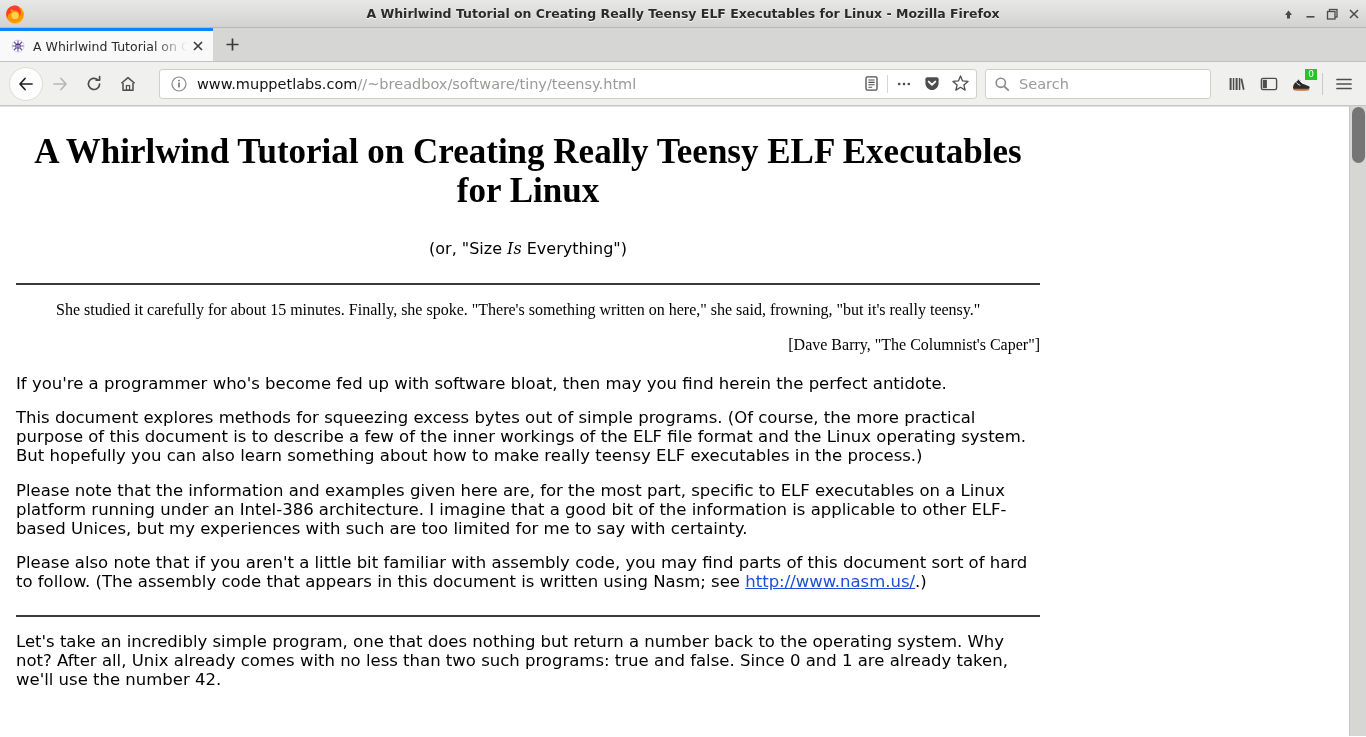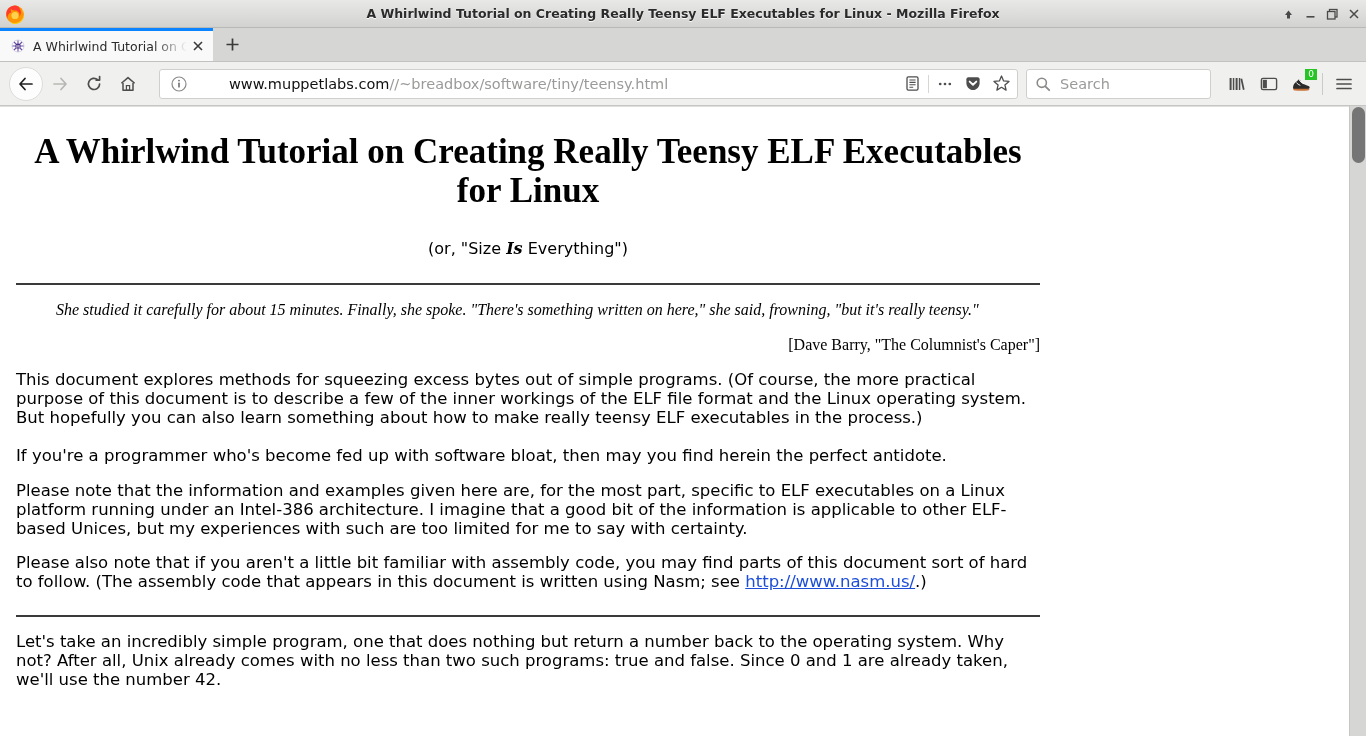--- a/index.html
+++ b/index.html
@@ -119,33 +119,33 @@
     border-radius: 3px;
     display: flex; align-items: center;
     padding: 0 2px 0 10px;
     min-width: 0;
   }
   .url-info-icon { width: 18px; height: 18px; flex:0 0 auto; color:#6f6f6f; margin-right: 9px; }
   .url-text {
     flex: 1 1 auto; min-width: 0;
     font-size: 14.5px; color: #9a9a98;
     font-family: "DejaVu Sans", sans-serif;
-    white-space: nowrap; overflow: hidden; margin-left: 32px;
+    white-space: nowrap; overflow: hidden;
   }
   .url-text .host { color: #111; }
   .url-icons { display: flex; align-items: center; flex: 0 0 auto; }
   .url-icon {
     width: 28px; height: 28px;
     display:flex; align-items:center; justify-content:center;
     color: #4d4d4d;
   }
   .url-sep { width:1px; height:18px; background:#d6d6d4; margin:0 2px; }
 
   .searchbar {
-    width: 185px; height: 30px; flex: 0 0 auto;
+    width: 226px; height: 30px; flex: 0 0 auto;
     background: #fff;
     border: 1px solid #cfcfcd;
     border-radius: 3px;
     display: flex; align-items: center;
     padding: 0 8px;
   }
   .search-icon { width:16px; height:16px; color:#8a8a88; flex:0 0 auto; margin-right: 9px;}
   .search-ph { font-size: 14.5px; color: #9a9a98; font-family: "DejaVu Sans", sans-serif;}
 
   .right-icons { display:flex; align-items:center; flex:0 0 auto; margin-left: 10px; }
@@ -193,33 +193,32 @@
     text-align: center;
     margin: 18px 0 0 0;
     letter-spacing: 0px;
   }
   p.subtitle {
     font-family: "DejaVu Sans", sans-serif;
     font-size: 16px;
     text-align: center;
     margin: 30px 0 0 0;
   }
-  p.subtitle i { font-family: "DejaVu Serif", serif; font-style: italic; font-weight: bold; }
+  p.subtitle i { font-family: "DejaVu Serif", serif; font-style: italic; }
   hr.rule {
     border: none;
     border-top: 2px solid #3a3a3a;
     margin: 24px 0 0 0;
     height: 0;
   }
   .quote {
     font-family: "Liberation Serif", serif;
     font-size: 16px;
     margin: 16px 0 17px 0;
     padding: 0 0 0 40px;
-    font-style: italic;
   }
   .quote-attrib {
     font-family: "Liberation Serif", serif;
     font-size: 16px;
     text-align: right;
     margin: 16px 0 0 0;
   }
   p.body {
     margin: 15px 0 0 0;
     font-size: 16.5px;
@@ -429,22 +428,22 @@
 
         <h1 class="doc-title">A Whirlwind Tutorial on Creating Really Teensy ELF Executables for Linux</h1>
 
         <p class="subtitle"><span>(or, "Size </span><i>Is</i><span> Everything")</span></p>
 
         <hr class="rule">
 
         <p class="quote">She studied it carefully for about 15 minutes. Finally, she spoke. "There's something written on here," she said, frowning, "but it's really teensy."</p>
         <p class="quote-attrib">[Dave Barry, "The Columnist's Caper"]</p>
 
+        <p class="body first">If you're a programmer who's become fed up with software bloat, then may you find herein the perfect antidote.</p>
         <p class="body">This document explores methods for squeezing excess bytes out of simple programs. (Of course, the more practical purpose of this document is to describe a few of the inner workings of the ELF file format and the Linux operating system. But hopefully you can also learn something about how to make really teensy ELF executables in the process.)</p>
-        <p class="body first">If you're a programmer who's become fed up with software bloat, then may you find herein the perfect antidote.</p>
         <p class="body">Please note that the information and examples given here are, for the most part, specific to ELF executables on a Linux platform running under an Intel-386 architecture. I imagine that a good bit of the information is applicable to other ELF-based Unices, but my experiences with such are too limited for me to say with certainty.</p>
 
         <p class="body"><span>Please also note that if you aren't a little bit familiar with assembly code, you may find parts of this document sort of hard to follow. (The assembly code that appears in this document is written using Nasm; see </span><a class="link" href="#">http://www.nasm.us/</a><span>.)</span></p>
 
         <hr class="rule">
 
         <p class="body">Let's take an incredibly simple program, one that does nothing but return a number back to the operating system. Why not? After all, Unix already comes with no less than two such programs: true and false. Since 0 and 1 are already taken, we'll use the number 42.</p>
 
       </div>
     </div>

